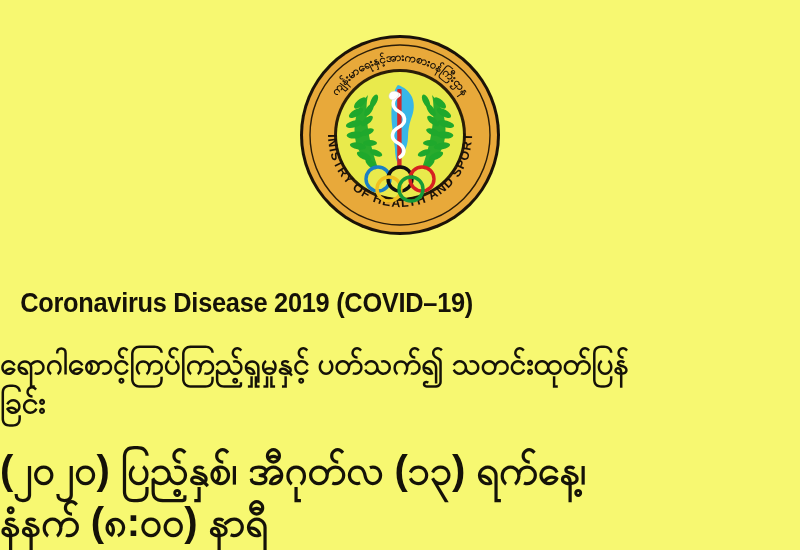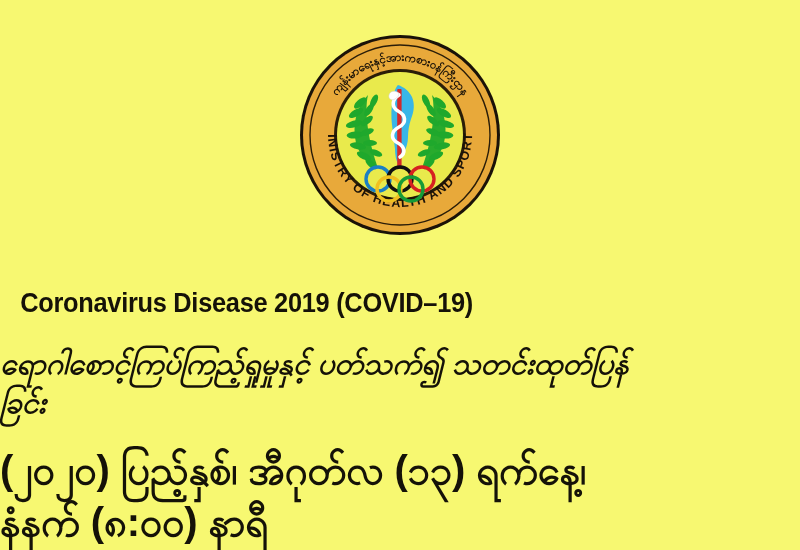--- a/index.html
+++ b/index.html
@@ -56,21 +56,20 @@
   .line-mm {
     font-family: "Liberation Sans", sans-serif;
     font-weight: bold;
     color: #151208;
   }
   .line-mm-1 {
     font-size: 30px;
     margin-top: 23px;
     line-height: 1.3;
     letter-spacing: -0.2px;
-    font-style: italic;
   }
   .line-mm-2 {
     font-size: 40px;
     margin-top: 22px;
     line-height: 1.3;
     letter-spacing: -0.2px;
   }
 </style>
 </head>
 <body>

